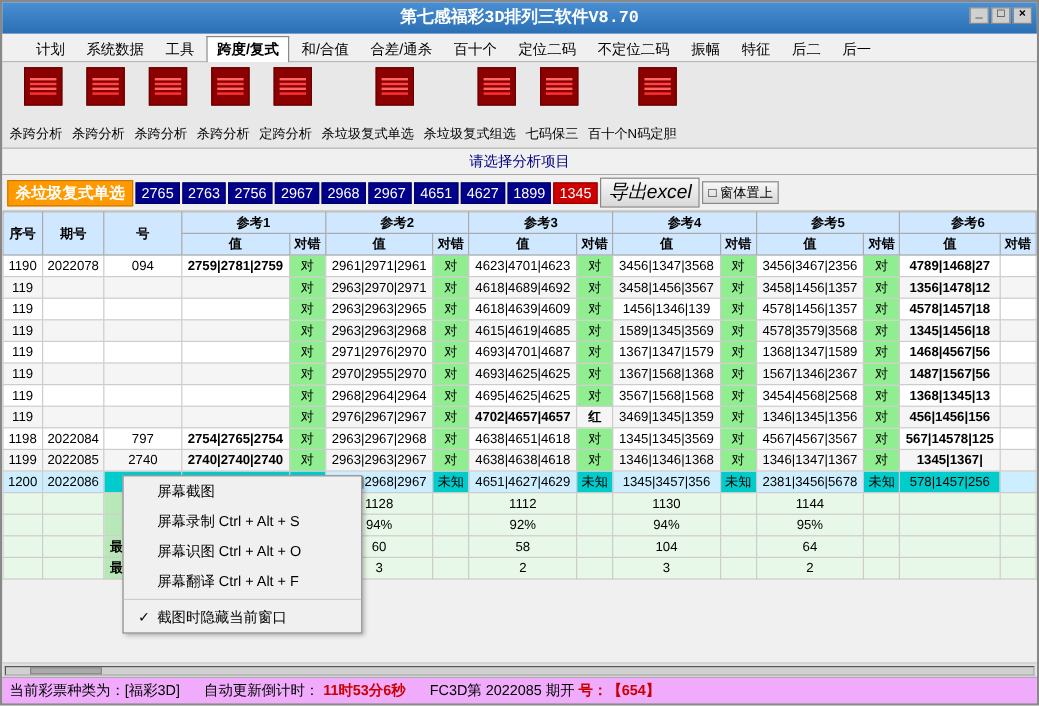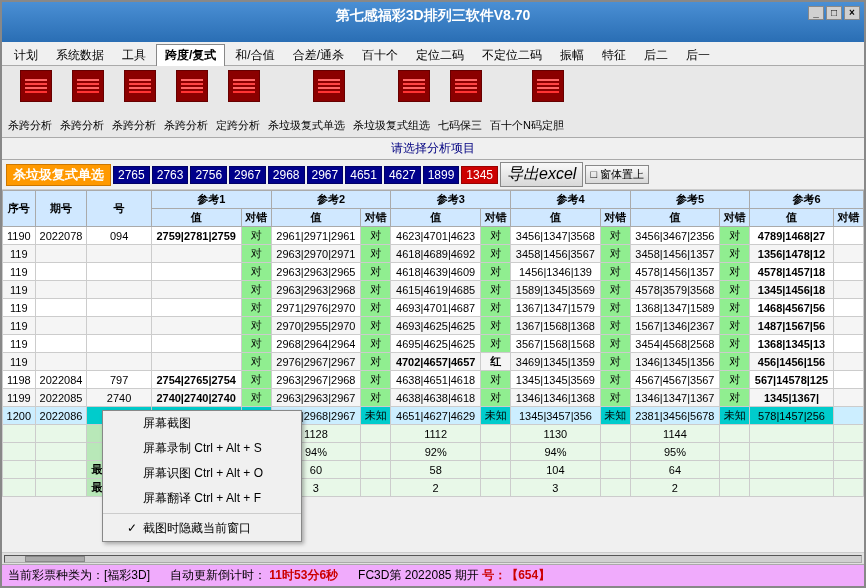--- a/index.html
+++ b/index.html
@@ -22,22 +22,23 @@
     }
     
     #title-bar {
       background: linear-gradient(to bottom, #4a8fd4, #2a6eb4);
       color: white;
       text-align: center;
       padding: 4px 0;
       font-size: 14px;
       font-weight: bold;
       position: relative;
-      height: 40px;
+      height: 26px;
       line-height: 18px;
+      font-family: Liberation Mono, monospace;
     }
     #title-controls {
       position: absolute;
       right: 4px;
       top: 4px;
       display: flex;
       gap: 2px;
     }
     .title-btn {
       width: 16px;
@@ -49,21 +50,21 @@
       line-height: 12px;
       cursor: pointer;
       color: #000;
     }
     
     #menu-bar {
       background: #f0f0f0;
       border-bottom: 1px solid #aaa;
       display: flex;
       flex-wrap: wrap;
-      padding: 2px 4px;
+      padding: 2px 20px;
       gap: 2px;
       height: 24px;
       align-items: center;
     }
     .menu-item {
       padding: 2px 8px;
       font-size: 12px;
       cursor: pointer;
       color: #000;
       white-space: nowrap;
@@ -228,21 +229,21 @@
       position: absolute;
       left: 100px;
       top: 220px;
       background: #f0f0f0;
       border: 1px solid #888;
       box-shadow: 2px 2px 4px rgba(0,0,0,0.3);
       z-index: 100;
       min-width: 200px;
     }
     .ctx-item {
-      padding: 4px 24px;
+      padding: 4px 12px;
       cursor: pointer;
       font-size: 12px;
       color: #000;
     }
     .ctx-separator {
       height: 1px;
       background: #ccc;
       margin: 2px 0;
     }
     .ctx-check {

